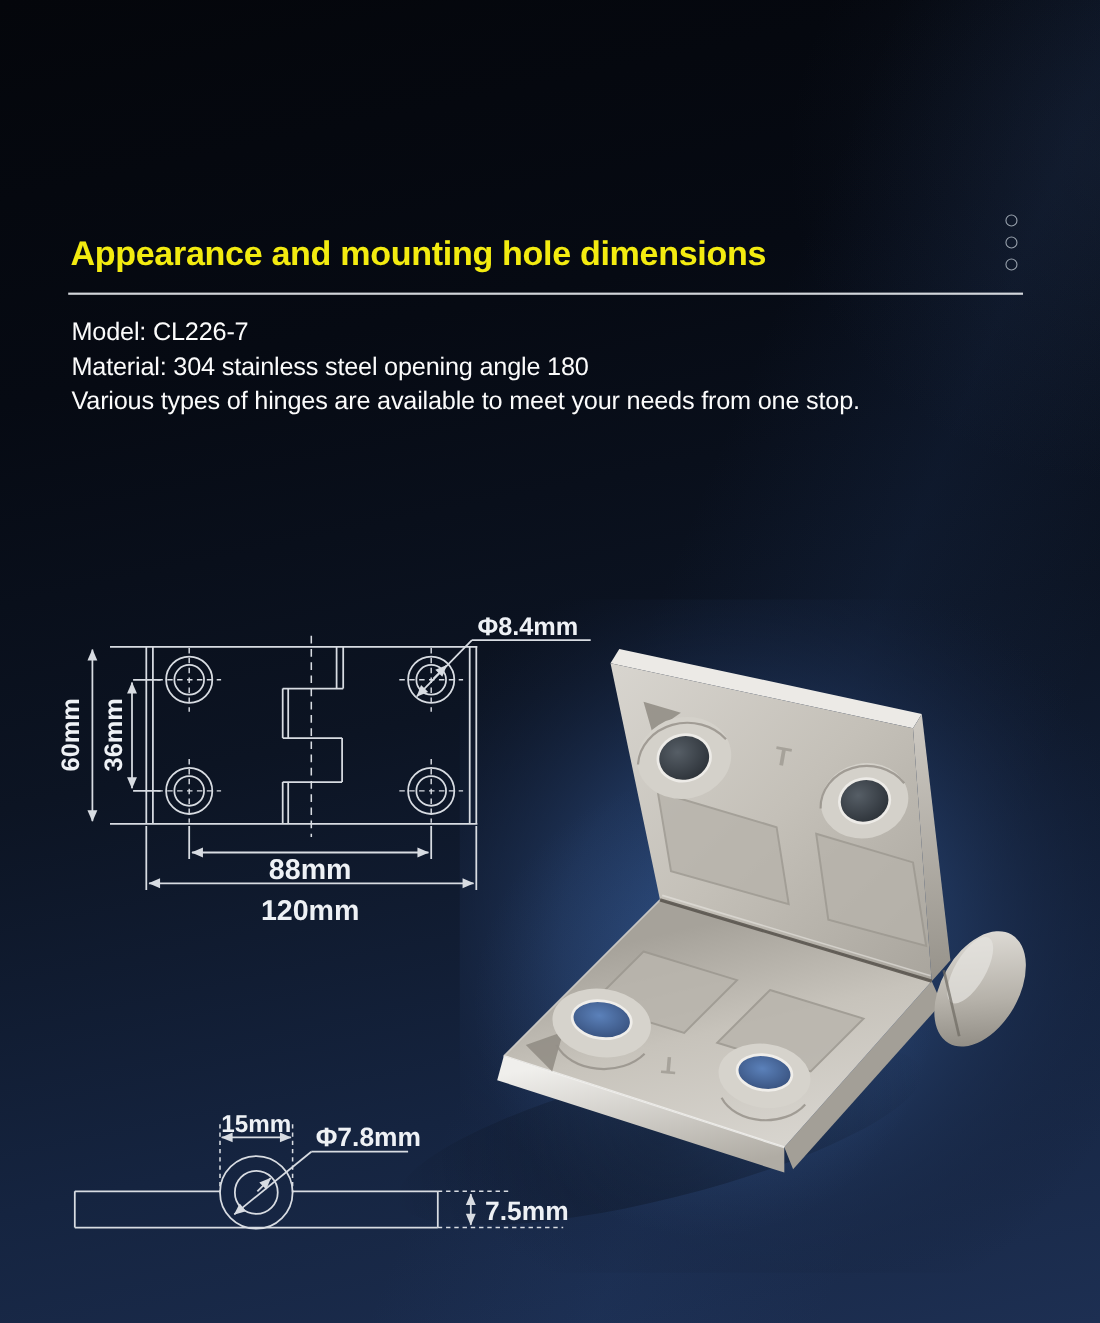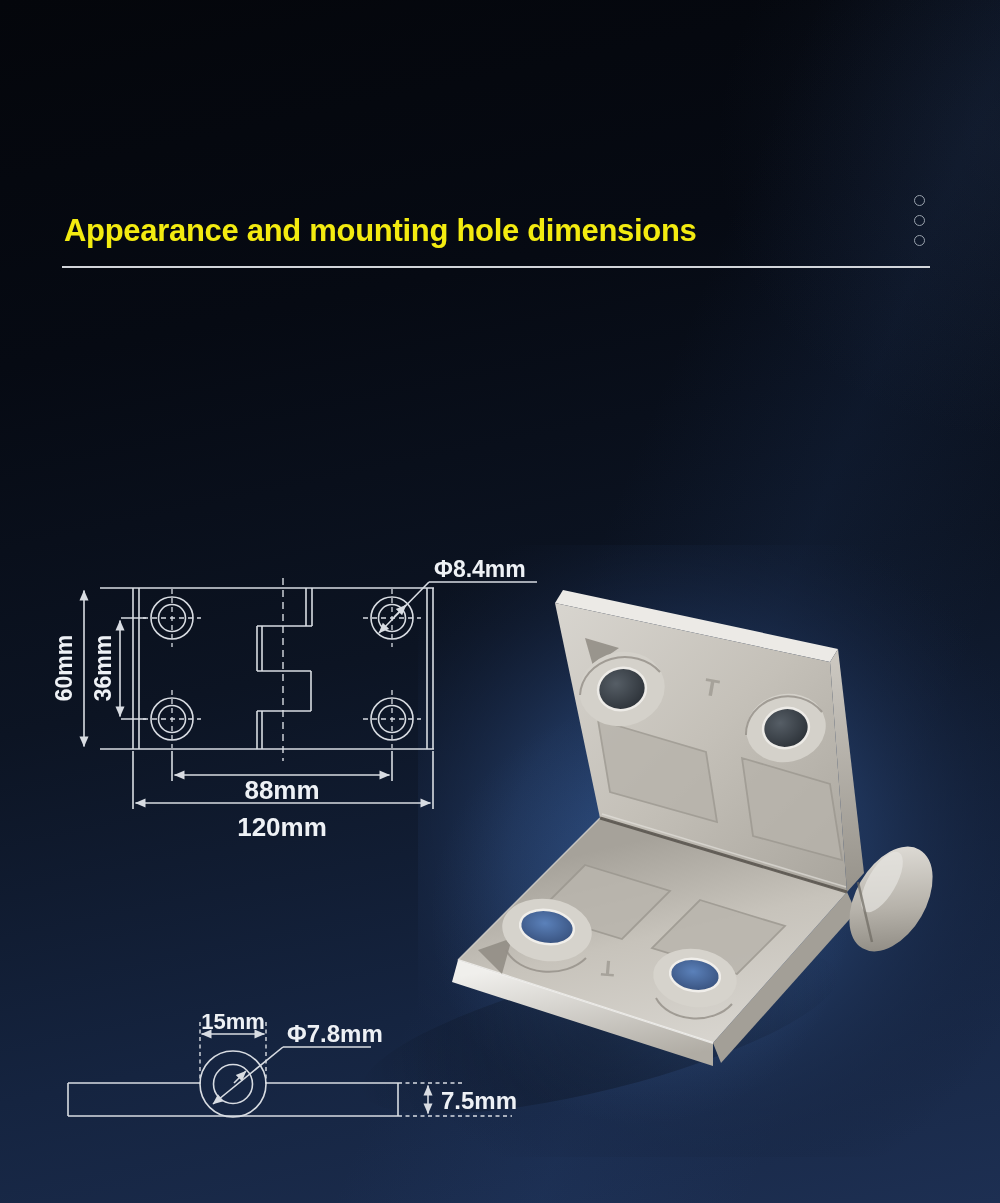--- a/index.html
+++ b/index.html
@@ -40,20 +40,25 @@
 
   <div class="rings">
     <span class="ring"></span>
     <span class="ring"></span>
     <span class="ring"></span>
   </div>
 
   <h1 class="title">Appearance and mounting hole dimensions</h1>
   <div class="rule"></div>
 
+  <div class="specs">
+    <p>Model: CL226-7</p>
+    <p>Material: 304 stainless steel opening angle 180</p>
+    <p>Various types of hinges are available to meet your needs from one stop.</p>
+  </div>
 
   <svg class="canvas" width="1000" height="1203" viewBox="0 0 1000 1203">
     <defs>
       <marker id="arr" markerUnits="userSpaceOnUse" markerWidth="12" markerHeight="10" refX="10.5" refY="5" orient="auto-start-reverse">
         <path d="M0.5,0.5 L11,5 L0.5,9.5 z" fill="#d8dce2"></path>
       </marker>
       <radialGradient id="photoBg" gradientUnits="userSpaceOnUse" cx="690" cy="855" r="360">
         <stop offset="0" stop-color="#2e5086" stop-opacity="0.95"></stop>
         <stop offset="0.5" stop-color="#20365c" stop-opacity="0.85"></stop>
         <stop offset="1" stop-color="#131f38" stop-opacity="0"></stop>

